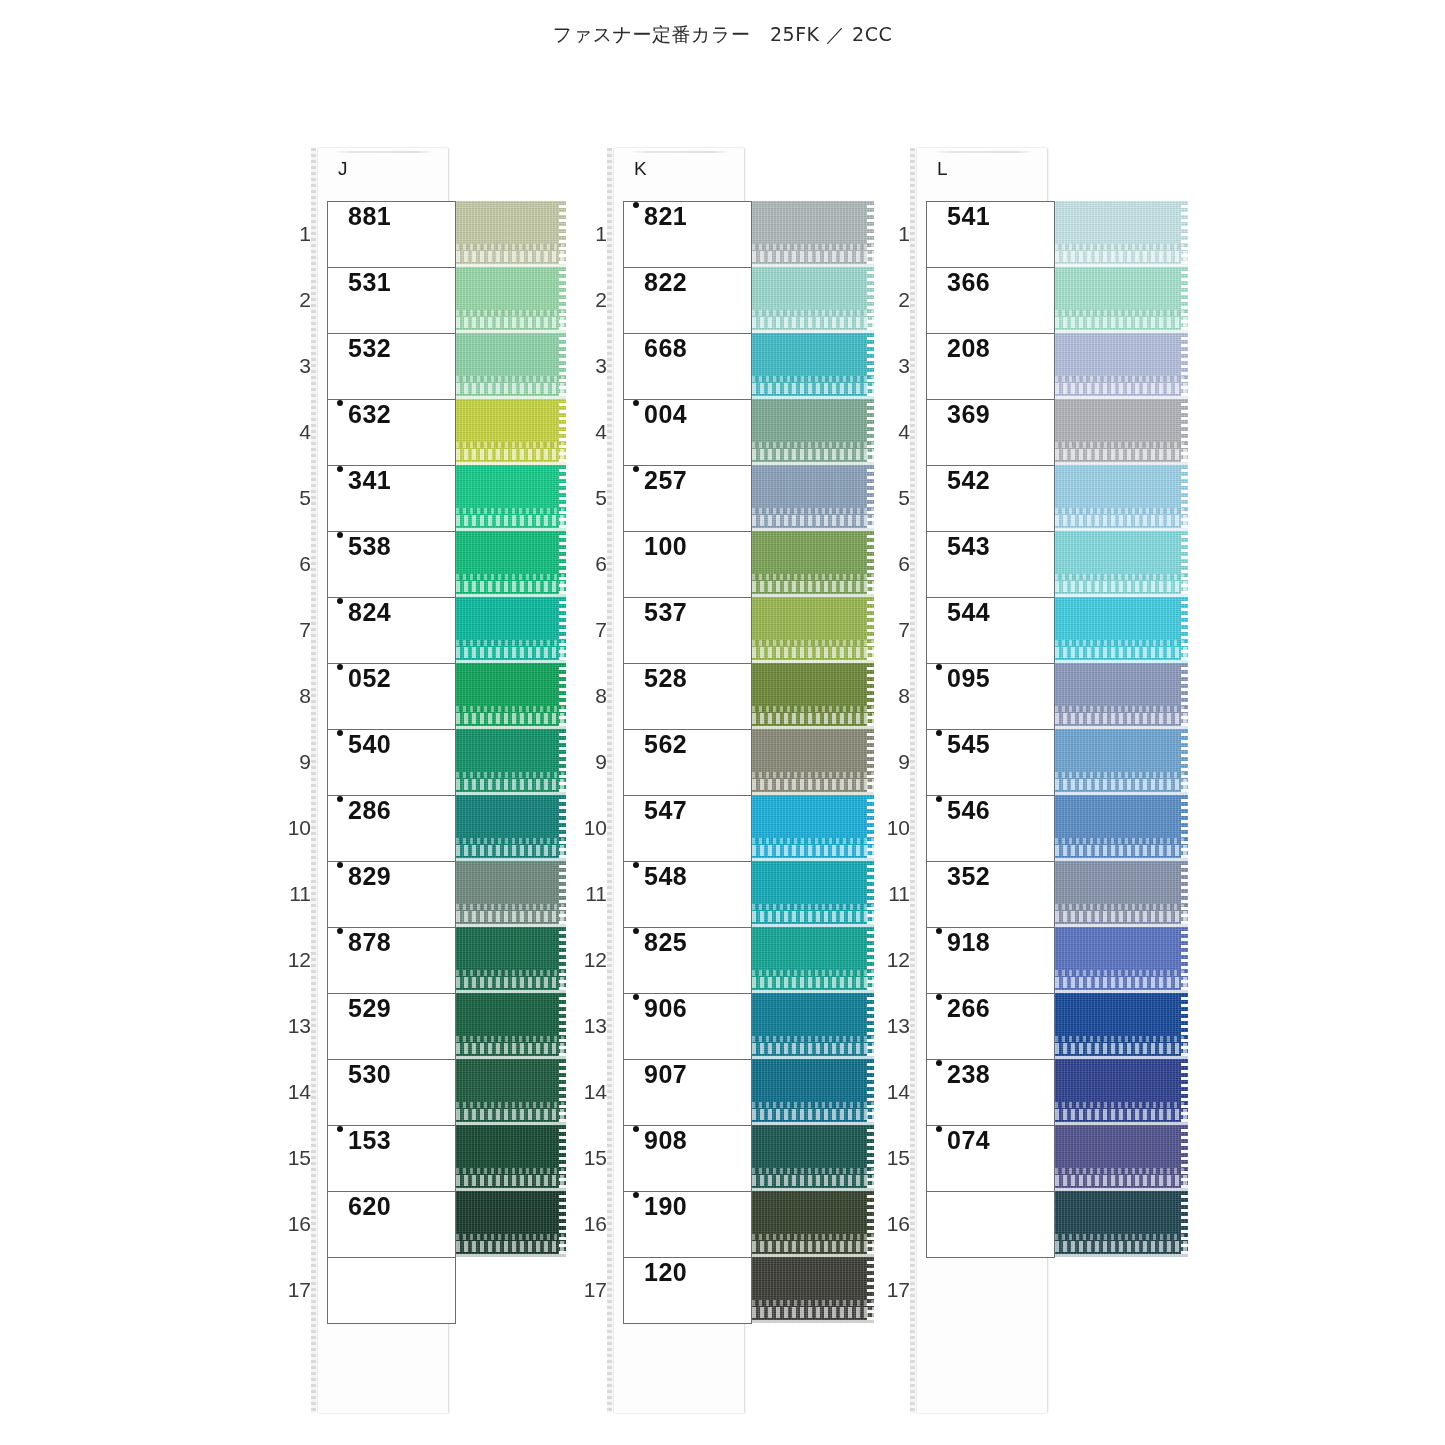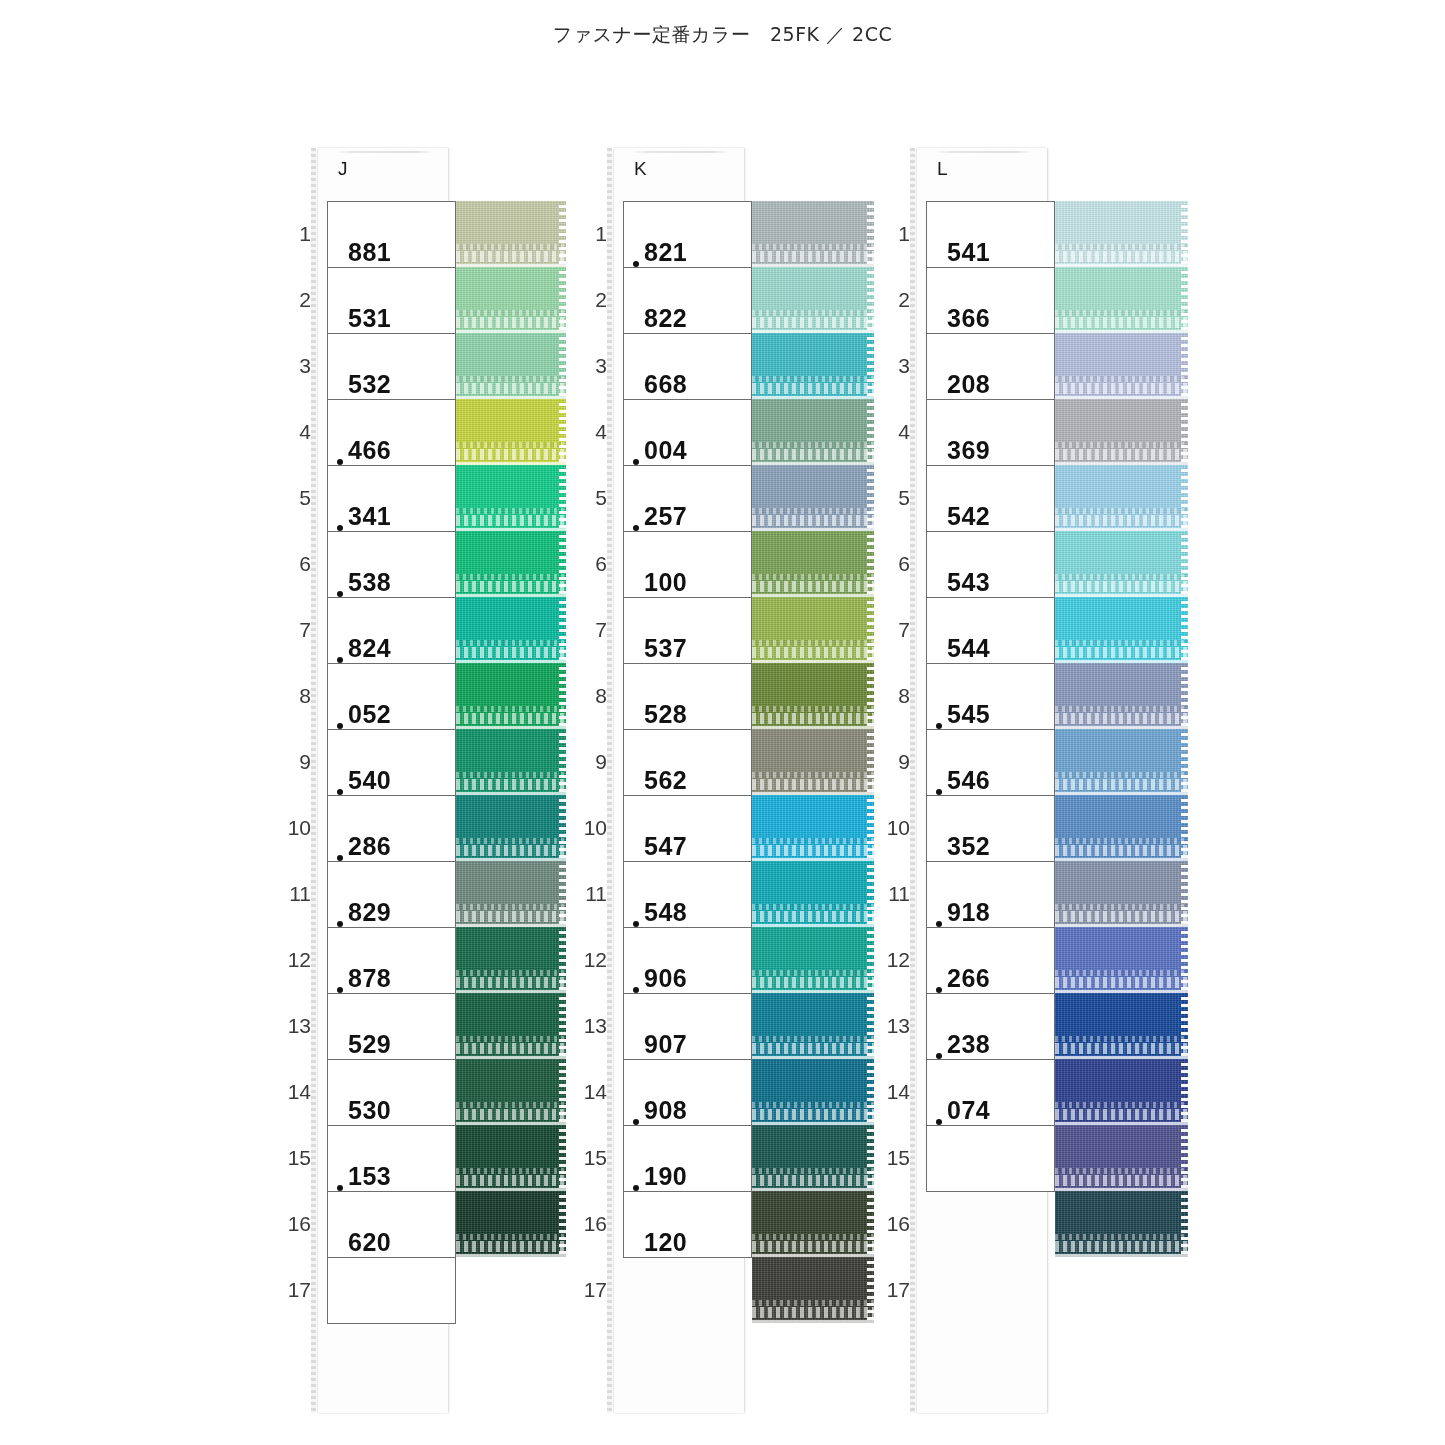--- a/index.html
+++ b/index.html
@@ -89,21 +89,21 @@
     box-sizing: border-box;
     border: 1px solid #6d6d6d;
     border-top-width: 1px;
     border-bottom-width: 1px;
     padding: 0 0 0 9px;
     vertical-align: middle;
     background: #ffffff;
   }
   .code-cell-inner {
     display: flex;
-    align-items: flex-end;
+    align-items: flex-start;
     gap: 5px;
     height: 100%;
   }
   .bullet {
     width: 6px;
     height: 6px;
     border-radius: 50%;
     background: #111111;
     flex: 0 0 auto;
   }
@@ -392,21 +392,21 @@
               <div class="code-cell-inner">
                 <span class="bullet hidden"></span>
                 <span class="code-text">532</span>
               </div>
             </td>
           </tr>
           <tr>
             <td>
               <div class="code-cell-inner">
                 <span class="bullet"></span>
-                <span class="code-text">466</span>
+                <span class="code-text">632</span>
               </div>
             </td>
           </tr>
           <tr>
             <td>
               <div class="code-cell-inner">
                 <span class="bullet"></span>
                 <span class="code-text">341</span>
               </div>
             </td>
@@ -743,20 +743,28 @@
               <div class="code-cell-inner">
                 <span class="bullet"></span>
                 <span class="code-text">548</span>
               </div>
             </td>
           </tr>
           <tr>
             <td>
               <div class="code-cell-inner">
                 <span class="bullet"></span>
+                <span class="code-text">825</span>
+              </div>
+            </td>
+          </tr>
+          <tr>
+            <td>
+              <div class="code-cell-inner">
+                <span class="bullet"></span>
                 <span class="code-text">906</span>
               </div>
             </td>
           </tr>
           <tr>
             <td>
               <div class="code-cell-inner">
                 <span class="bullet hidden"></span>
                 <span class="code-text">907</span>
               </div>
@@ -983,20 +991,28 @@
               <div class="code-cell-inner">
                 <span class="bullet hidden"></span>
                 <span class="code-text">544</span>
               </div>
             </td>
           </tr>
           <tr>
             <td>
               <div class="code-cell-inner">
                 <span class="bullet"></span>
+                <span class="code-text">095</span>
+              </div>
+            </td>
+          </tr>
+          <tr>
+            <td>
+              <div class="code-cell-inner">
+                <span class="bullet"></span>
                 <span class="code-text">545</span>
               </div>
             </td>
           </tr>
           <tr>
             <td>
               <div class="code-cell-inner">
                 <span class="bullet"></span>
                 <span class="code-text">546</span>
               </div>

